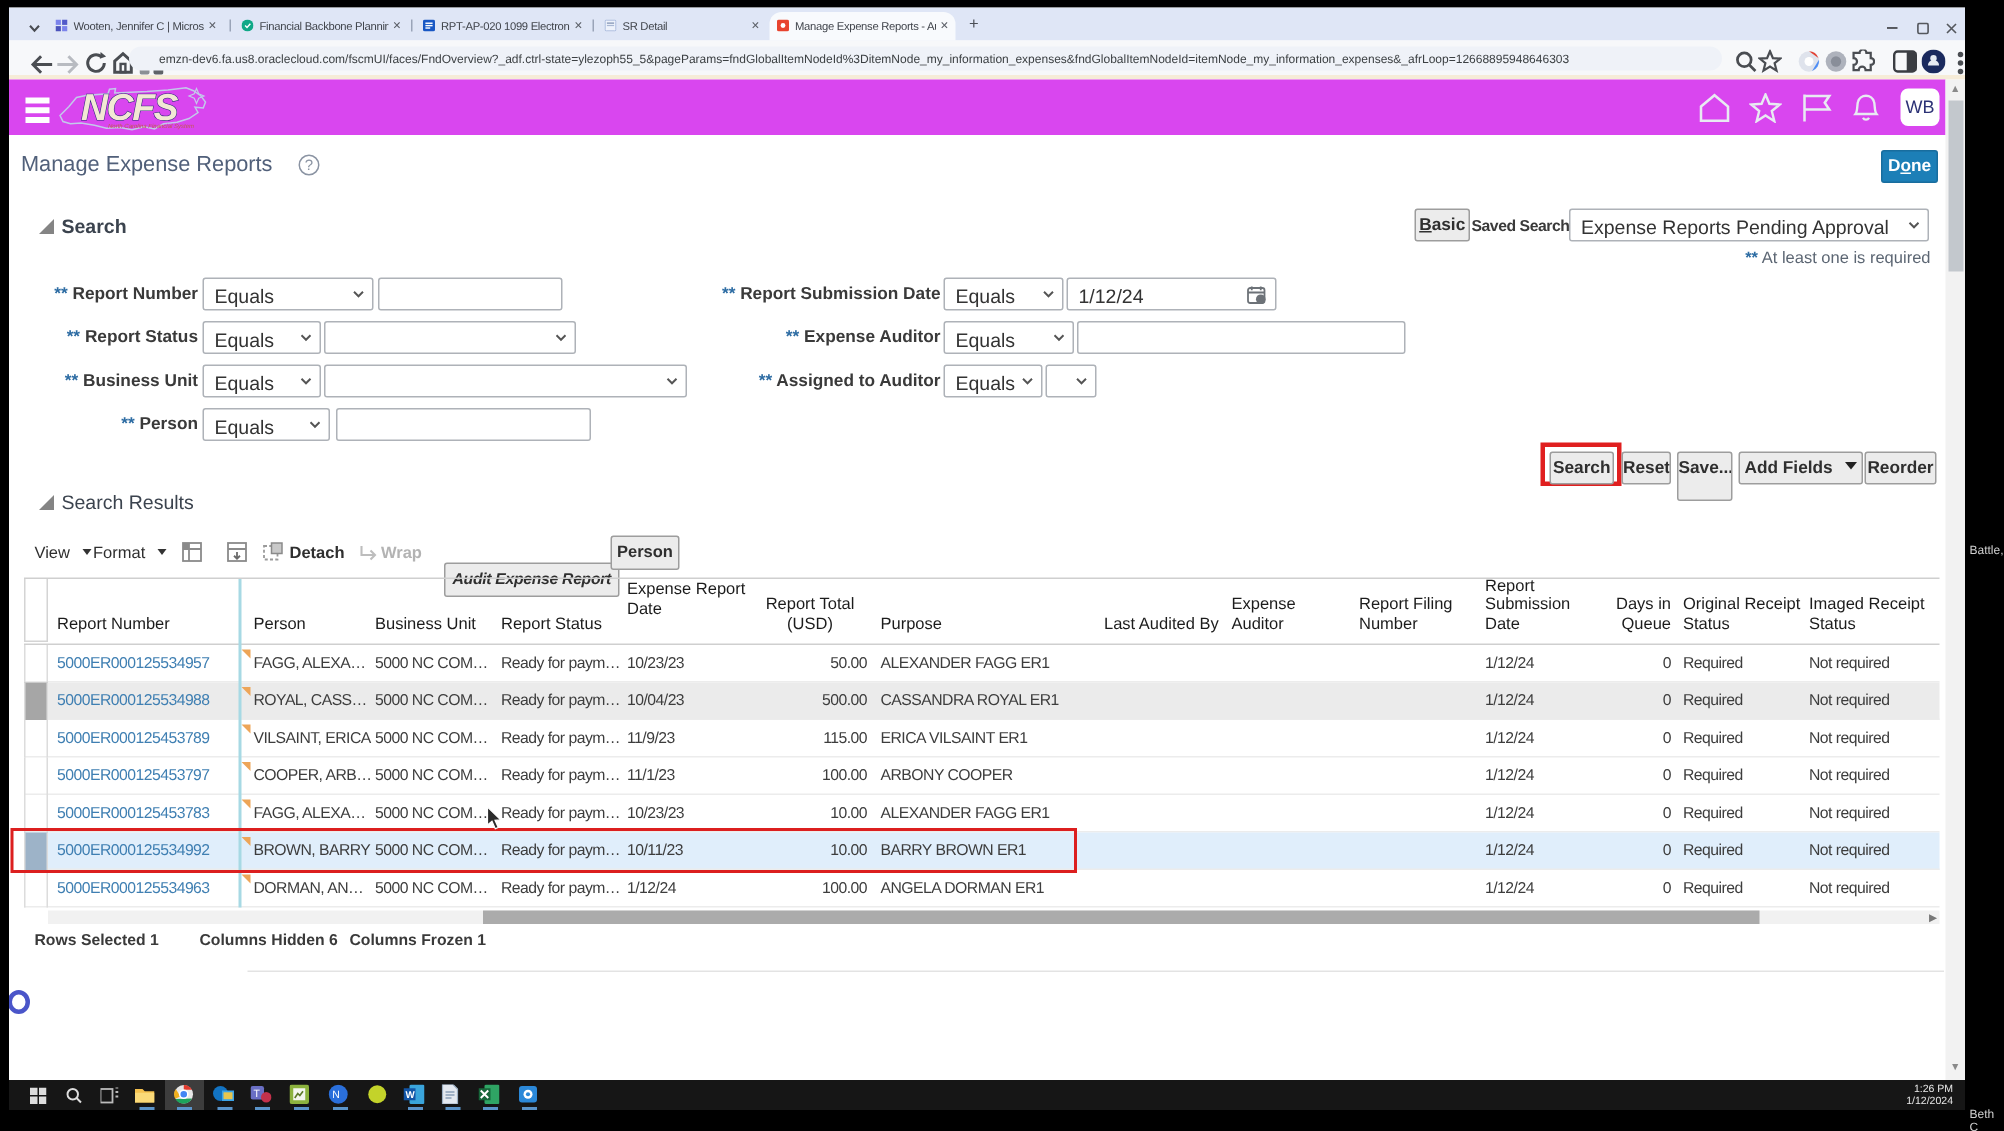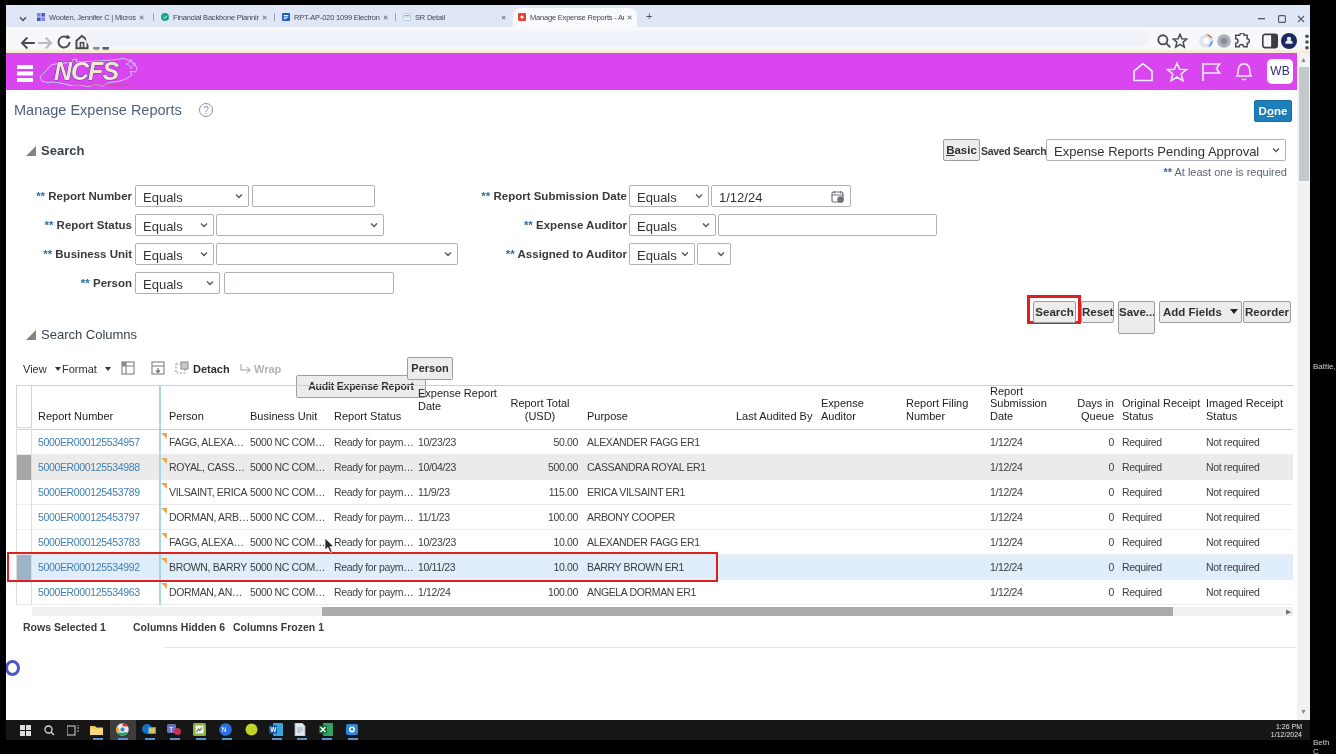--- a/index.html
+++ b/index.html
@@ -169,20 +169,21 @@
           <path d="M4 10 a3.5 3.5 0 0 1 7 0" fill="#e7ebf3"></path>
           <circle cx="7.5" cy="5.5" r="2" fill="#e7ebf3"></circle>
         </svg>
       <svg class="bico" style="left:1293px;top:7px" width="3" height="10" viewBox="0 0 4 14">
           <circle cx="2" cy="2" r="1.6" fill="#4a4d52"></circle>
           <circle cx="2" cy="7" r="1.6" fill="#4a4d52"></circle>
           <circle cx="2" cy="12" r="1.6" fill="#4a4d52"></circle>
         </svg>
     </div>
     <div id="urlpill"></div>
+    <div id="urltext">emzn-dev6.fa.us8.oraclecloud.com/fscmUI/faces/FndOverview?_adf.ctrl-state=ylezoph55_5&amp;pageParams=fndGlobalItemNodeId%3DitemNode_my_information_expenses&amp;fndGlobalItemNodeId=itemNode_my_information_expenses&amp;_afrLoop=12668895948646303</div>
     <div id="beige"></div>
     <div id="navybar">
       <div class="abs" style="left:11px;top:12px;width:16px;height:3.5px;background:#fff;box-shadow:0 6.5px 0 #fff, 0 13px 0 #fff;"></div>
       <svg class="abs" style="left:32px;top:3px" width="108" height="34" viewBox="0 0 108 34">
         <path d="M2 21 L8 15 L13 9 L20 7.5 L34 6.5 L35 3.5 L39 3 L38.5 6 L60 5 L74 4 L86 2.5 L91 4.5 L96 8 L99 12 L97.5 16 L92 15.5 L94 19 L88 23 L80 25.5 L71 26.5 L65 30 L58 28.5 L50 30.5 L42 29 L33 29.5 L25 27.5 L16 26 L9 26.5 L4 25 Z" fill="none" stroke="#c3c9ea" stroke-width="1"></path>
         <path d="M93 3 l1.5 3.5 L98 8 l-3.5 1.5 L93 13 l-1.5-3.5 L88 8 l3.5-1.5 Z" fill="none" stroke="#c3c9ea" stroke-width="0.8"></path>
         <text x="16" y="24" font-family="Liberation Sans, sans-serif" font-style="italic" font-weight="bold" font-size="25" fill="#f2e8d4" stroke="#232a74" stroke-width="0.7" paint-order="stroke" letter-spacing="-1">NCFS</text>
         <text x="34" y="29.5" font-family="Liberation Sans, sans-serif" font-style="italic" font-size="4" fill="#c05a50">North Carolina Financial System</text>
       </svg>
       <svg class="abs" style="left:1126px;top:9px" width="22" height="20" viewBox="0 0 22 20">
@@ -301,21 +302,21 @@
         </div>
 
       <div class="abs" style="left:1021px;top:205px;width:54px;height:29px;border:3px solid #e01f1f;"></div>
       <div class="btn" style="left:1027px;top:211px;width:43px;height:22px;line-height:20px;">Search</div>
       <div class="btn" style="left:1075px;top:211px;width:33px;height:22px;line-height:20px;">Reset</div>
       <div class="btn" style="left:1112px;top:211px;width:37px;height:33px;line-height:20px;">Save...</div>
       <div class="btn" style="left:1153px;top:211px;width:83px;height:22px;line-height:20px;">Add Fields <span class="seltri"></span></div>
       <div class="btn" style="left:1237px;top:211px;width:48px;height:22px;line-height:20px;">Reorder</div>
 
       <div class="abs" style="left:20px;top:240px;width:0;height:0;border-bottom:10px solid #848484;border-left:10px solid transparent;"></div>
-      <div class="abs" style="left:35px;top:237px;font-size:13px;color:#3b434e;">Search Columns</div>
+      <div class="abs" style="left:35px;top:237px;font-size:13px;color:#3b434e;">Search Results</div>
 
       <div class="abs" style="left:17px;top:273px;font-size:11px;color:#2f2f2f;">View <span class="seltri" style="border-top-color:#333;border-left-width:3.5px;border-right-width:3.5px;border-top-width:4.5px;"></span></div>
       <div class="abs" style="left:56px;top:273px;font-size:11px;color:#2f2f2f;">Format <span class="seltri" style="border-top-color:#333;border-left-width:3.5px;border-right-width:3.5px;border-top-width:4.5px;"></span></div>
       <svg class="abs" style="left:115px;top:271px" width="14" height="14" viewBox="0 0 14 14">
           <rect x="1" y="1" width="12" height="12" fill="none" stroke="#8a8a8a" stroke-width="1.2"></rect>
           <path d="M1 5 h12 M5 1 v12" stroke="#8a8a8a" stroke-width="1.2"></path>
           <rect x="1" y="1" width="4" height="4" fill="#8a8a8a"></rect>
         </svg>
       <svg class="abs" style="left:145px;top:271px" width="14" height="14" viewBox="0 0 14 14">
           <rect x="1" y="1" width="12" height="12" fill="none" stroke="#8a8a8a" stroke-width="1.2"></rect>
@@ -324,21 +325,21 @@
         </svg>
       <svg class="abs" style="left:169px;top:271px" width="14" height="14" viewBox="0 0 14 14">
           <rect x="1" y="3" width="9" height="9" fill="none" stroke="#9a9a9a" stroke-width="1.2" stroke-dasharray="2 1.5"></rect>
           <rect x="6" y="1" width="7" height="7" fill="#c9c9c9" stroke="#8a8a8a" stroke-width="1"></rect>
         </svg>
       <div class="abs" style="left:187px;top:273px;font-size:11px;font-weight:bold;color:#2f2f2f;">Detach</div>
       <svg class="abs" style="left:233px;top:272px" width="13" height="13" viewBox="0 0 13 13">
           <path d="M2 2 v6 h8 M8 5 l3 3 l-3 3" stroke="#bdbdbd" stroke-width="1.4" fill="none"></path>
         </svg>
       <div class="abs" style="left:248px;top:273px;font-size:11px;font-weight:bold;color:#b3b3b3;">Wrap</div>
-      <div class="btn" style="left:290px;top:285px;width:130px;height:23px;line-height:21px;font-size:10.5px;letter-spacing:-0.2px;">Audit Expense Report</div>
+      <div class="btn" style="left:290px;top:285px;width:117px;height:23px;line-height:21px;font-size:10.5px;letter-spacing:-0.2px;font-style:italic;">Audit Expense Report</div>
       <div class="btn" style="left:401px;top:267px;width:46px;height:23px;line-height:21px;font-size:11px;">Person</div>
 
       <div id="tbl" class="abs" style="left:10px;top:295px;width:1277px;height:219px;border-top:1px solid #cfcfcf;">
         <div class="abs" style="left:0;top:0;width:16px;height:42px;border-left:1px solid #d4d4d4;border-right:1px solid #d4d4d4;border-bottom:1px solid #d4d4d4;"></div>
         <div class="hcell" style="left:22px;bottom:182px;">Report Number</div>
         <div class="hcell" style="left:153px;bottom:182px;">Person</div>
         <div class="hcell" style="left:234px;bottom:182px;">Business Unit</div>
         <div class="hcell" style="left:318px;bottom:182px;">Report Status</div>
         <div class="hcell" style="left:402px;bottom:192px;">Expense Report<br>Date</div>
         <div class="hcell" style="left:486px;bottom:182px;width:76px;text-align:center;">Report Total<br>(USD)</div>
@@ -390,21 +391,21 @@
             <span class="cf">115.00</span>
             <span class="cg">ERICA VILSAINT ER1</span>
             <span class="ch">1/12/24</span>
             <span class="ci">0</span>
             <span class="cj">Required</span>
             <span class="ck">Not required</span>
           </div>
         <div class="trow" style="top:119px;">
             <span class="rh"></span>
             <span class="ca">5000ER000125453797</span>
-            <span class="cb">DORMAN, ARB…</span>
+            <span class="cb">COOPER, ARB…</span>
             <span class="cc">5000 NC COM…</span>
             <span class="cd">Ready for paym…</span>
             <span class="ce">11/1/23</span>
             <span class="cf">100.00</span>
             <span class="cg">ARBONY COOPER</span>
             <span class="ch">1/12/24</span>
             <span class="ci">0</span>
             <span class="cj">Required</span>
             <span class="ck">Not required</span>
           </div>

